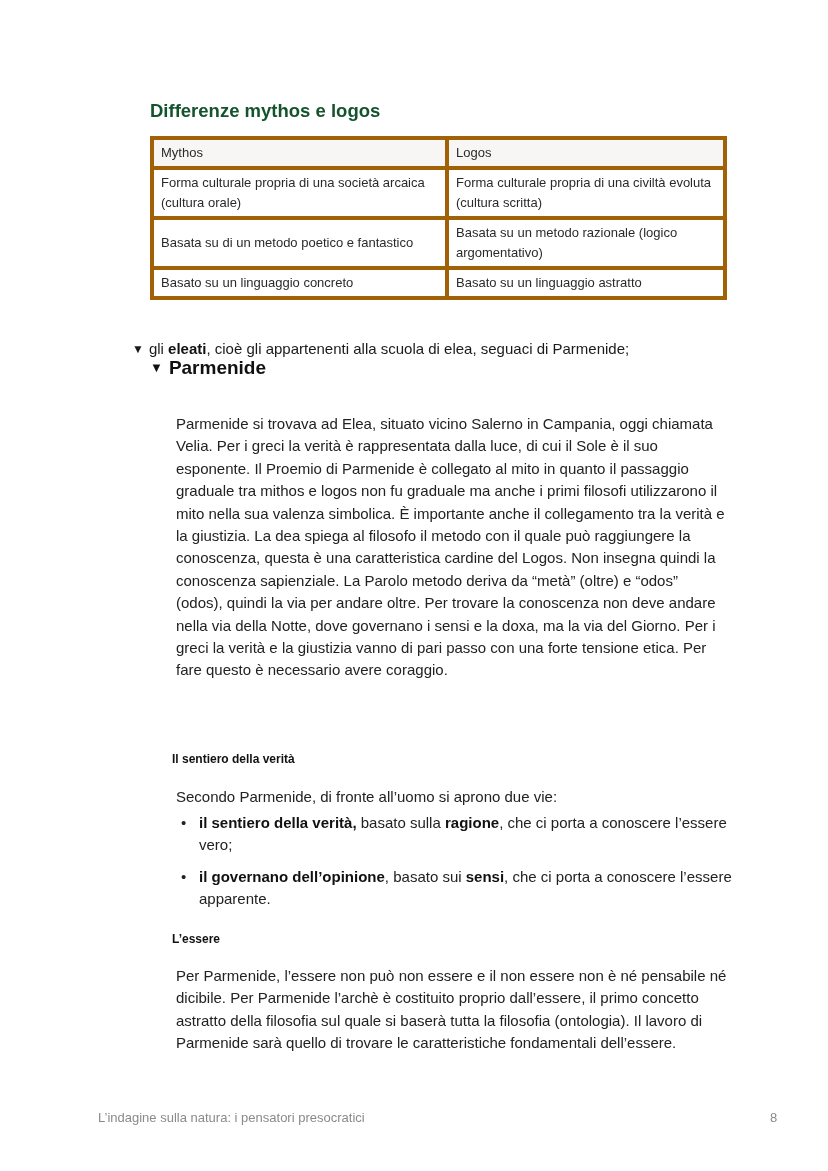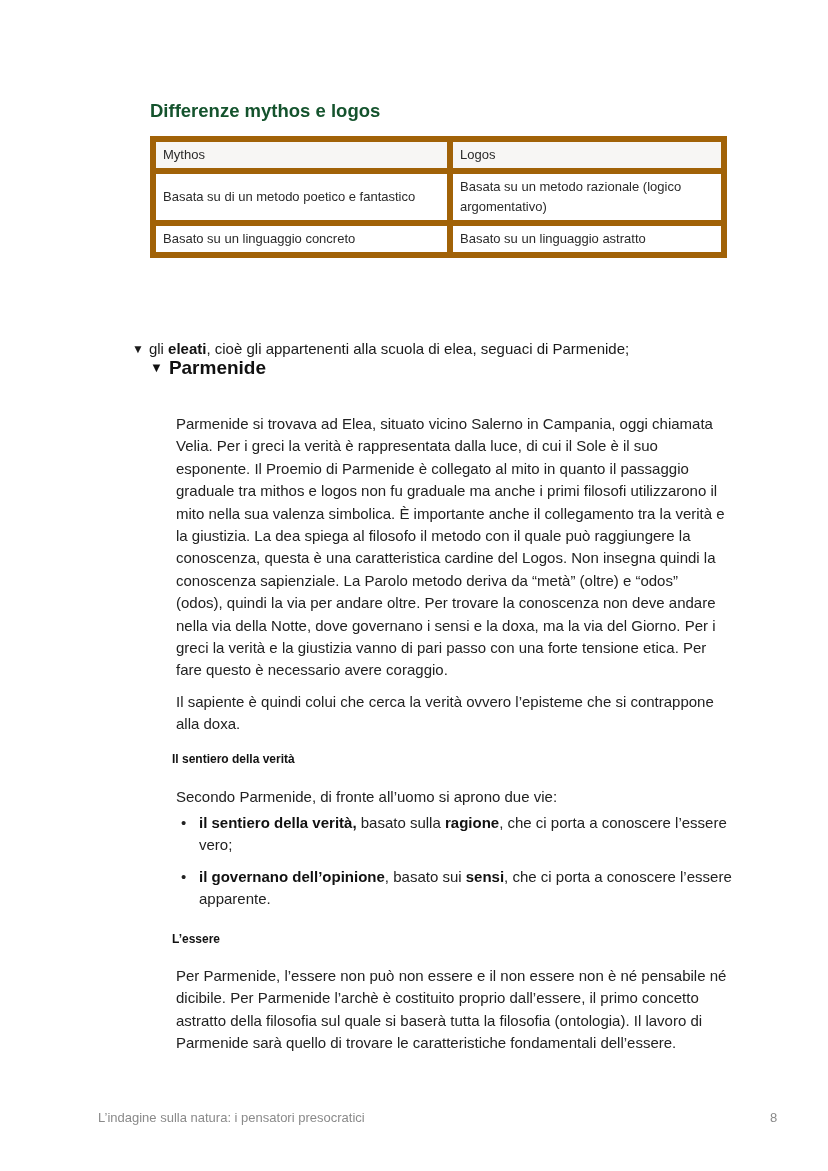--- a/index.html
+++ b/index.html
@@ -10,21 +10,21 @@
   .page { position: absolute; left: 0; top: 0; width: 828px; height: 1171px; }
   h2.section-title {
     position: absolute; left: 150px; top: 100px; margin: 0;
     font-size: 18.5px; font-weight: bold; color: #14532d;
   }
   table.cmp {
     position: absolute; left: 150px; top: 136px; width: 577px;
     border-collapse: collapse; font-size: 13px; color: #2a2a2a;
   }
   table.cmp td, table.cmp th {
-    border: 6px solid #a16207; padding: 3px 7px; line-height: 20px;
+    border: 4px solid #a16207; padding: 3px 7px; line-height: 20px;
     text-align: left; vertical-align: middle; font-weight: normal;
   }
   table.cmp th { background: #f7f6f4; height: 19px; }
   table.cmp td.c1, table.cmp th.c1 { width: 277px; }
   .toggle-line {
     position: absolute; left: 132px; top: 340px; font-size: 15px; color: #1a1a1a;
   }
   .tri { display: inline-block; font-size: 12px; margin-right: 5px; position: relative; top: -1px; }
   .h3-parm {
     position: absolute; left: 150px; top: 357px; margin: 0; font-size: 19px; font-weight: bold; color: #111;
@@ -64,20 +64,24 @@
 
   <table class="cmp">
     <thead>
       <tr>
         <th class="c1">Mythos</th>
         <th>Logos</th>
       </tr>
     </thead>
     <tbody>
       <tr>
+        <td class="c1">Forma culturale propria di una società arcaica (cultura orale)</td>
+        <td>Forma culturale propria di una civiltà evoluta (cultura scritta)</td>
+      </tr>
+      <tr>
         <td class="c1">Basata su di un metodo poetico e fantastico</td>
         <td>Basata su un metodo razionale (logico argomentativo)</td>
       </tr>
       <tr>
         <td class="c1">Basato su un linguaggio concreto</td>
         <td>Basato su un linguaggio astratto</td>
       </tr>
     </tbody>
   </table>
 
@@ -86,23 +90,20 @@
   </div>
 
   <h3 class="h3-parm">
     <span class="tri">▼</span><span>Parmenide</span>
   </h3>
 
   <div class="body-block p1">
     <p>Parmenide si trovava ad Elea, situato vicino Salerno in Campania, oggi chiamata Velia. Per i greci la verità è rappresentata dalla luce, di cui il Sole è il suo esponente. Il Proemio di Parmenide è collegato al mito in quanto il passaggio graduale tra mithos e logos non fu graduale ma anche i primi filosofi utilizzarono il mito nella sua valenza simbolica. È importante anche il collegamento tra la verità e la giustizia. La dea spiega al filosofo il metodo con il quale può raggiungere la conoscenza, questa è una caratteristica cardine del Logos. Non insegna quindi la conoscenza sapienziale. La Parolo metodo deriva da “metà” (oltre) e “odos” (odos), quindi la via per andare oltre. Per trovare la conoscenza non deve andare nella via della Notte, dove governano i sensi e la doxa, ma la via del Giorno. Per i greci la verità e la giustizia vanno di pari passo con una forte tensione etica. Per fare questo è necessario avere coraggio.</p>
   </div>
 
-  <div class="body-block p2">
-    <p>Il sapiente è quindi colui che cerca la verità ovvero l’episteme che si contrappone alla doxa.</p>
-  </div>
 
   <h4 class="h4 h4-sentiero">Il sentiero della verità</h4>
 
   <div class="body-block p3">
     <p>Secondo Parmenide, di fronte all’uomo si aprono due vie:</p>
   </div>
 
   <ul class="vie">
     <li>
       <span class="bullet">•</span><b>il sentiero della verità,</b><span> basato sulla </span><b>ragione</b><span>, che ci porta a conoscere l’essere vero;</span>

